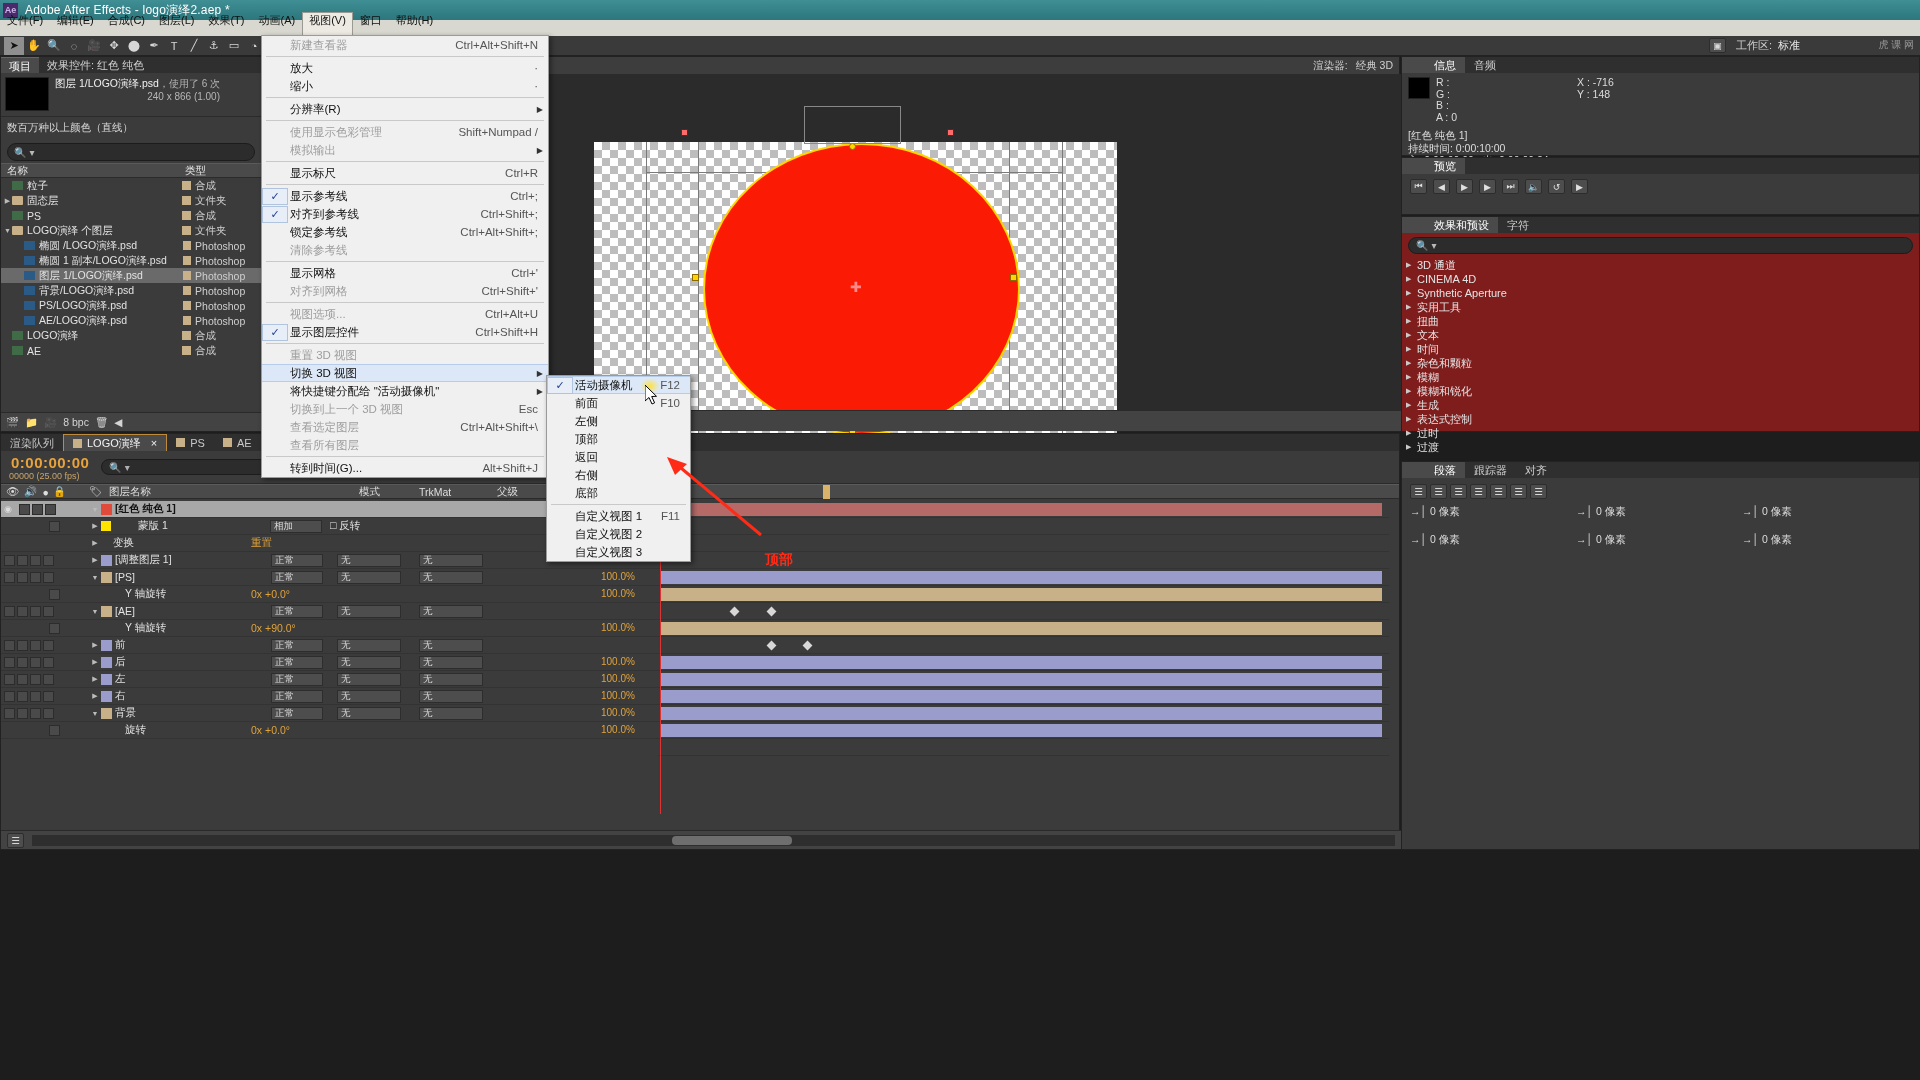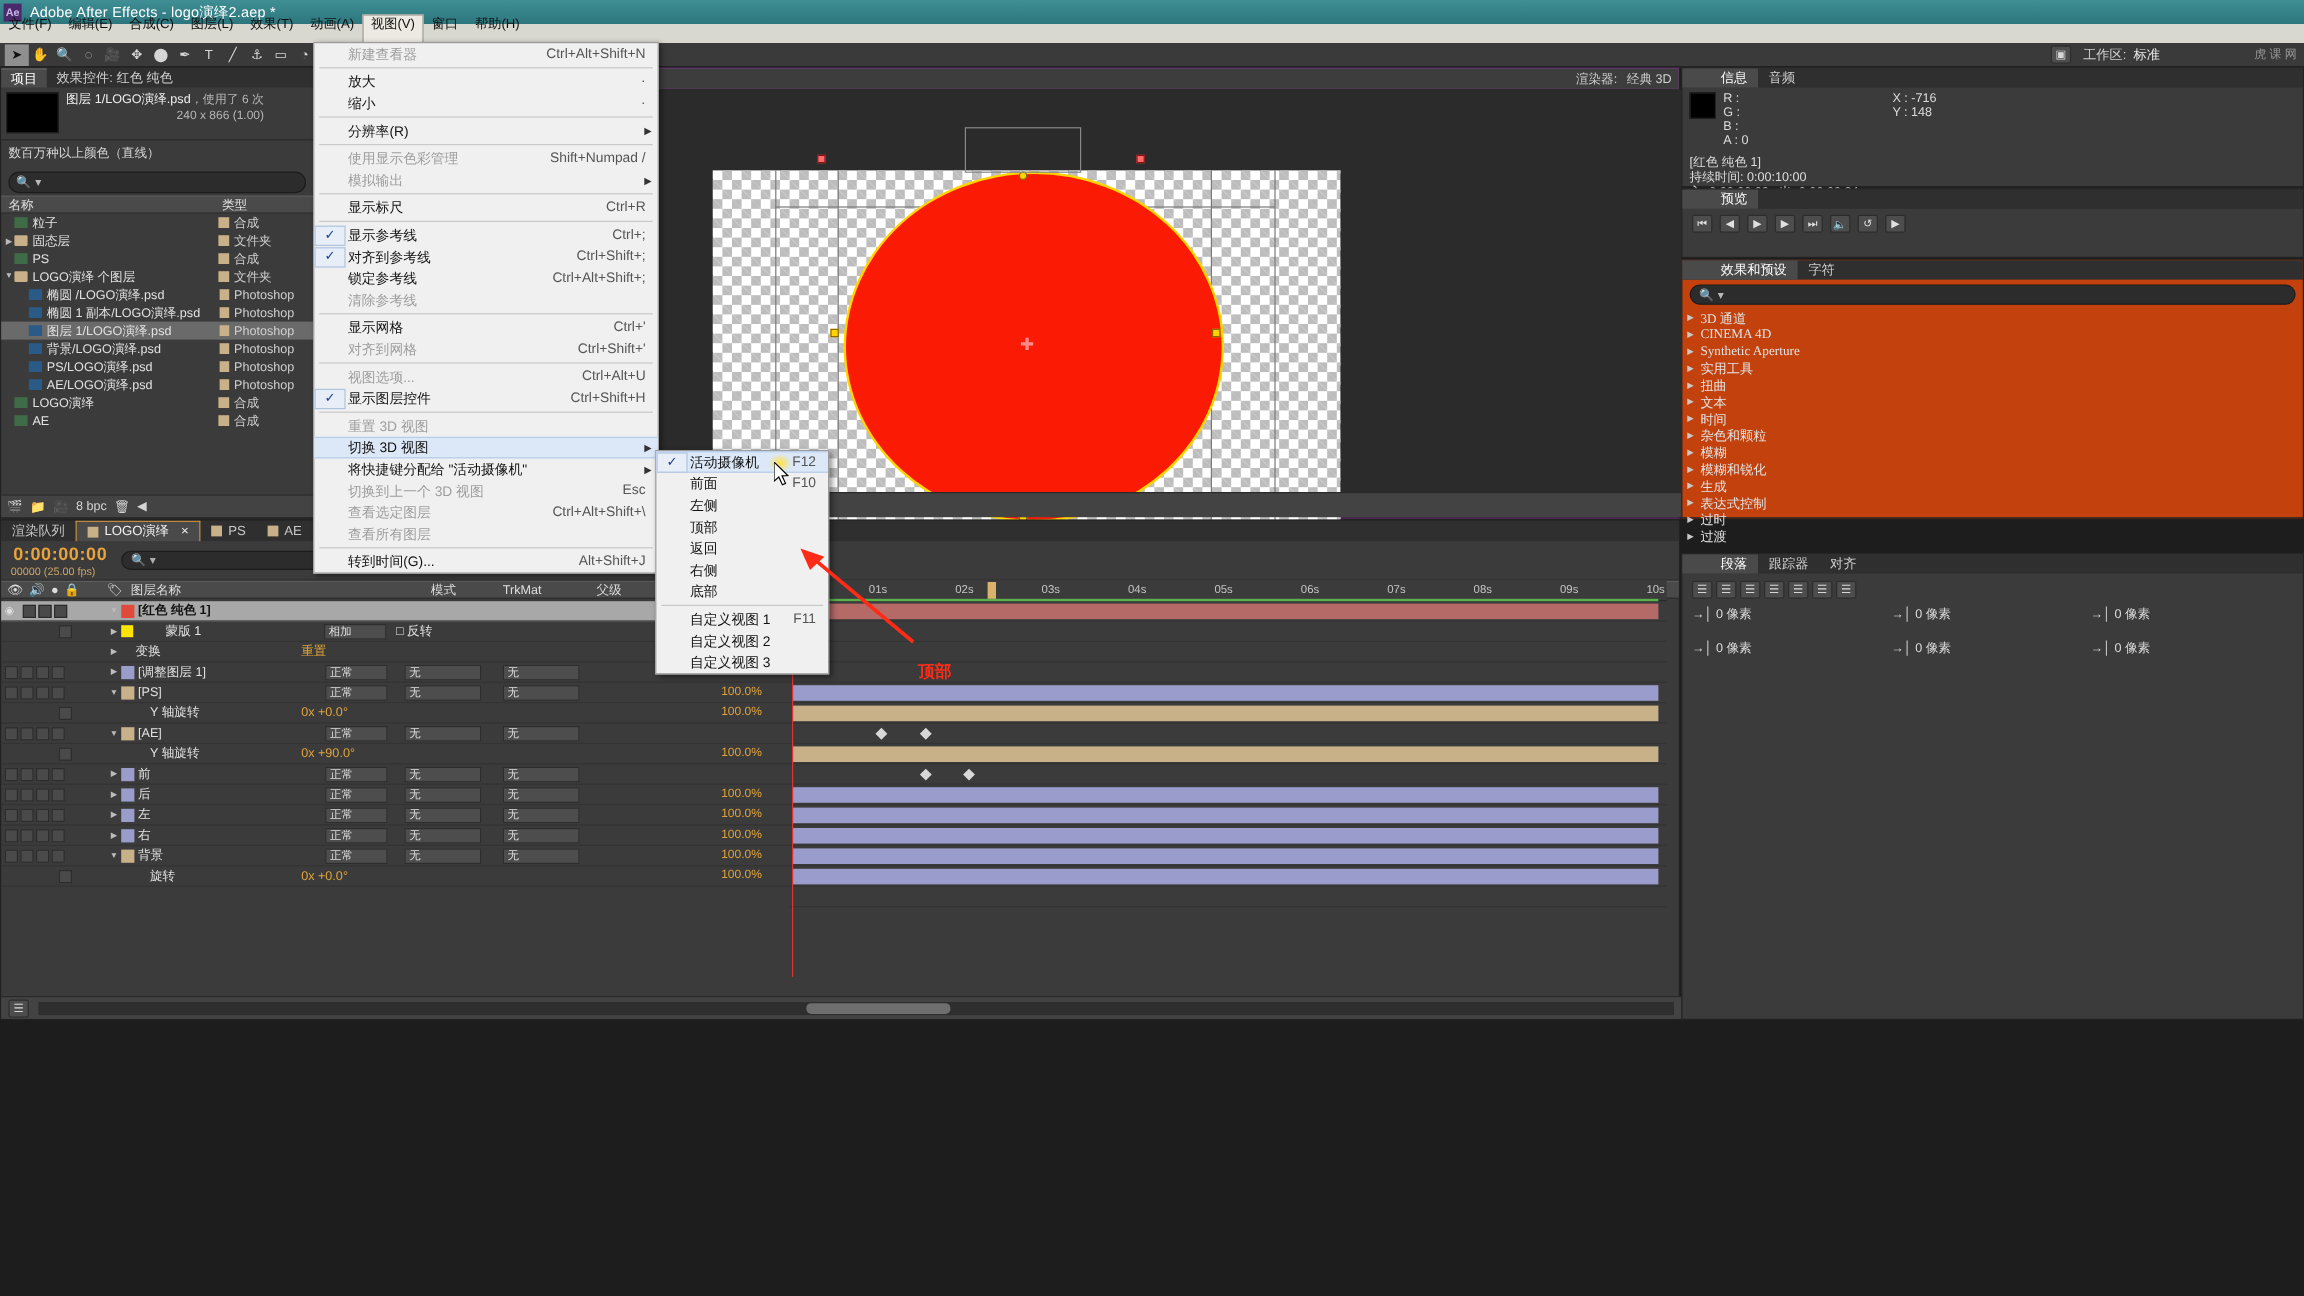--- a/index.html
+++ b/index.html
@@ -95,21 +95,21 @@
   .info-sw{width:22px;height:22px;background:#000;border:1px solid #222;}
   .info-rgb{margin-left:6px;line-height:11.5px;}
   .info-xy{margin-left:120px;line-height:11.5px;}
   .info-lines{padding:2px 6px;color:#dcdcdc;font-size:10.5px;line-height:12.5px;}
 
   #preview{left:1401px;top:157px;width:519px;height:58px;background:#3b3b3b;}
   .prev-row{display:flex;align-items:center;gap:6px;padding:5px 8px;color:#ddd;font-size:12px;}
   .pbtn{width:17px;height:15px;background:#4d4d4d;border:1px solid #2c2c2c;border-radius:2px;
     display:flex;align-items:center;justify-content:center;font-size:9px;color:#e0e0e0;}
 
-  #effects{left:1401px;top:216px;width:519px;height:216px;background:#c2410c;font-family:Liberation Serif, serif;}
+  #effects{left:1401px;top:216px;width:519px;height:216px;background:#7f1d1d;}
   .fx-search{height:17px;margin:4px 6px;background:#2c2c2c;border:1px solid #1c1c1c;border-radius:9px;
     display:flex;align-items:center;padding:0 7px;color:#b9b9b9;font-size:10px;}
   .fx-list{font-size:11px;color:#e3e3e3;padding-left:4px;}
   .fx-item{height:14px;display:flex;align-items:center;}
   .fx-item .tw{width:11px;color:#c9c9c9;font-size:7px;}
 
   
   #timeline{left:0;top:433px;width:1400px;height:417px;background:#3b3b3b;}
   .tl-tabs{height:17px;background:#2f2f2f;display:flex;align-items:center;font-size:11px;color:#c8c8c8;}
   .tl-tab{height:17px;line-height:16px;padding:0 9px;display:flex;align-items:center;gap:5px;}
@@ -750,33 +750,20 @@
             <span style="width: 13px;"></span>
             <span style="width: 13px;"></span>
             <span class="abox"></span>
           </div>
           <span class="twisty" style="width: 12px;"></span>
           <span style="width: 150px; padding-left: 24px; overflow: hidden; white-space: nowrap;">旋转</span>
           <span style="color: rgb(224, 163, 59); width: 80px;">0x +0.0°</span>
         </div>
       </div>
 
-    <div style="position:absolute;left:657px;top:50px;width:731px;height:17px;background:#3b3b3b;border-bottom:1px solid #2a2a2a;" id="tl-ruler">
-        <div class="tick" style="position: absolute; top: 2px; left: 66px; color: rgb(196, 196, 196); font-size: 9.5px;">01s</div>
-        <div class="tick" style="position: absolute; top: 2px; left: 138px; color: rgb(196, 196, 196); font-size: 9.5px;">02s</div>
-        <div class="tick" style="position: absolute; top: 2px; left: 210px; color: rgb(196, 196, 196); font-size: 9.5px;">03s</div>
-        <div class="tick" style="position: absolute; top: 2px; left: 282px; color: rgb(196, 196, 196); font-size: 9.5px;">04s</div>
-        <div class="tick" style="position: absolute; top: 2px; left: 354px; color: rgb(196, 196, 196); font-size: 9.5px;">05s</div>
-        <div class="tick" style="position: absolute; top: 2px; left: 426px; color: rgb(196, 196, 196); font-size: 9.5px;">06s</div>
-        <div class="tick" style="position: absolute; top: 2px; left: 498px; color: rgb(196, 196, 196); font-size: 9.5px;">07s</div>
-        <div class="tick" style="position: absolute; top: 2px; left: 570px; color: rgb(196, 196, 196); font-size: 9.5px;">08s</div>
-        <div class="tick" style="position: absolute; top: 2px; left: 642px; color: rgb(196, 196, 196); font-size: 9.5px;">09s</div>
-        <div class="tick" style="position: absolute; top: 2px; left: 714px; color: rgb(196, 196, 196); font-size: 9.5px;">10s</div>
-        <div style="position: absolute; left: 2px; top: 15px; width: 722px; height: 2px; background: rgb(91, 176, 74);"></div>
-      </div>
     <div id="tl-track" style="position:absolute;left:657px;top:67px;width:731px;">
         <div style="height: 17px; position: relative; border-bottom: 1px solid rgb(51, 51, 51);">
           <div style="position: absolute; left: 2px; top: 2px; height: 13px; width: 722px; background: rgb(181, 106, 104);"></div>
         </div>
         <div style="height: 17px; position: relative; border-bottom: 1px solid rgb(51, 51, 51);"></div>
         <div style="height: 17px; position: relative; border-bottom: 1px solid rgb(51, 51, 51);"></div>
         <div style="height: 17px; position: relative; border-bottom: 1px solid rgb(51, 51, 51);"></div>
         <div style="height: 17px; position: relative; border-bottom: 1px solid rgb(51, 51, 51);">
           <span style="position: absolute; left: -57px; top: 2px; color: rgb(224, 163, 59); font-size: 10px;">100.0%</span>
           <div style="position: absolute; left: 2px; top: 2px; height: 13px; width: 722px; background: rgb(154, 156, 203);"></div>

